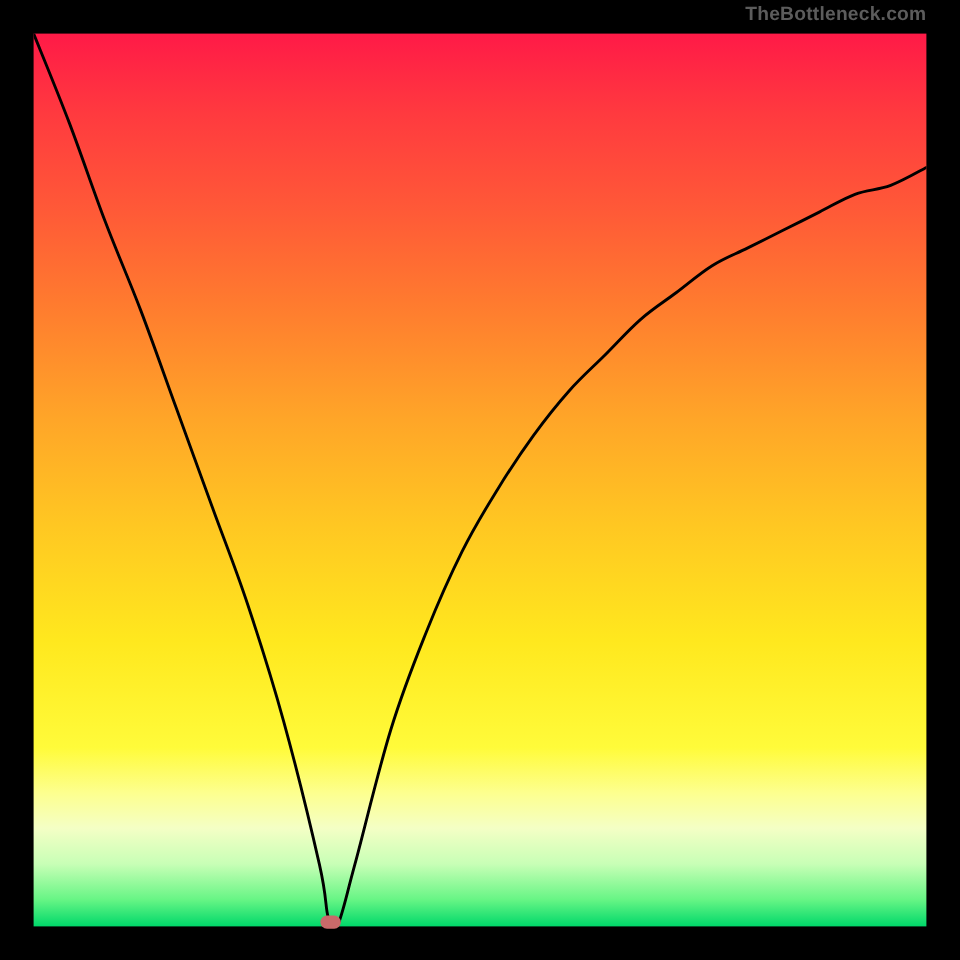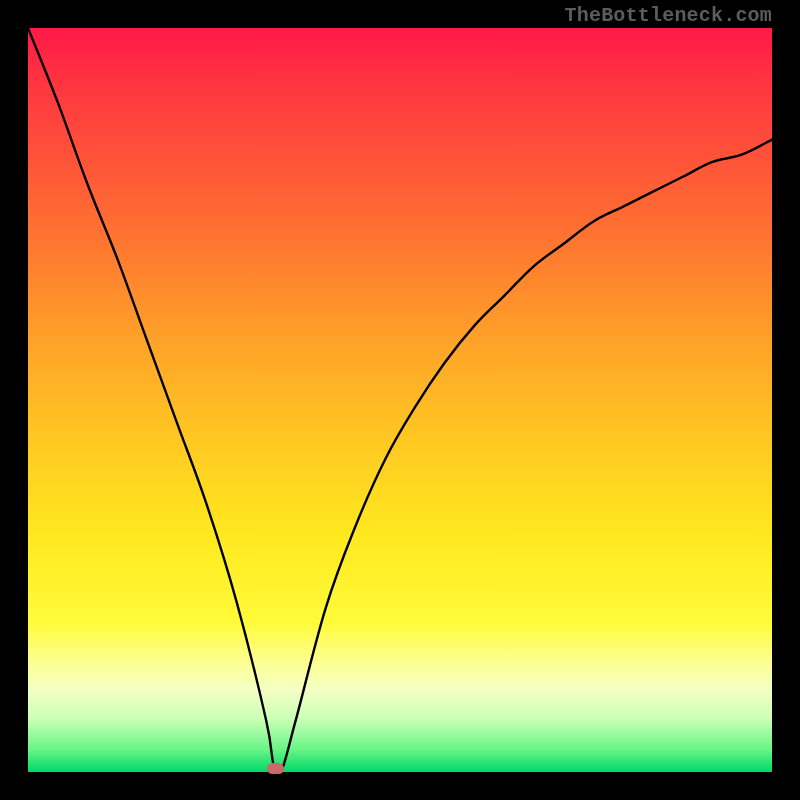--- a/index.html
+++ b/index.html
@@ -12,22 +12,22 @@
   .outer {
     width: 800px;
     height: 800px;
     background: #000;
     position: relative;
   }
   .attribution {
     position: absolute;
     top: 4px;
     right: 28px;
-    font-family: Liberation Mono, monospace;
-    font-size: 20px;
+    font-family: Liberation Sans, sans-serif;
+    font-size: 16px;
     font-weight: 600;
     color: #5c5c5c;
     letter-spacing: 0.2px;
     text-align: center;
   }
   .plot {
     position: absolute;
     left: 28px;
     top: 28px;
     width: 744px;

